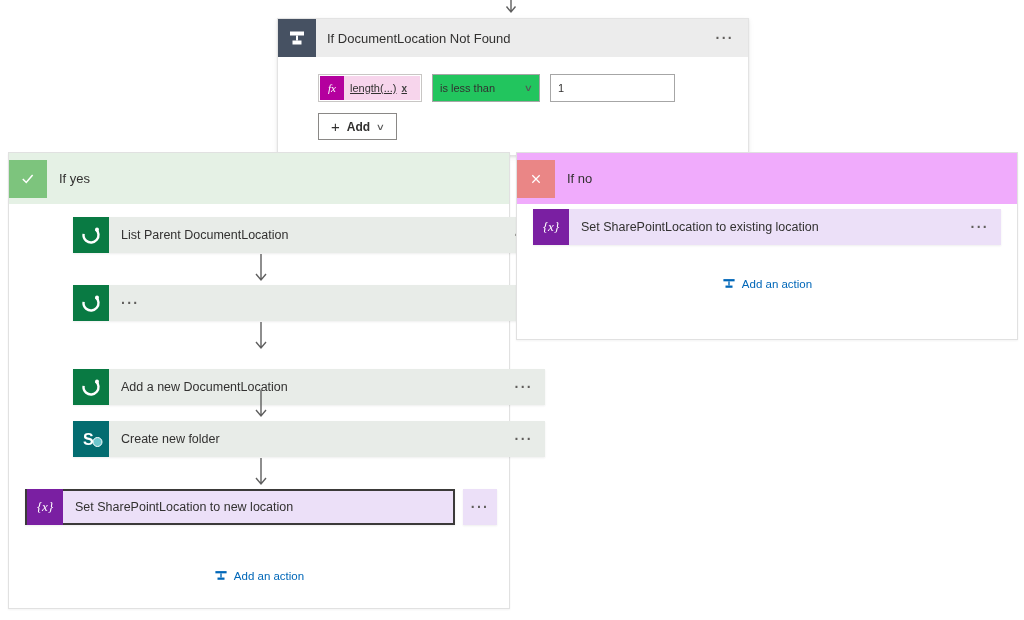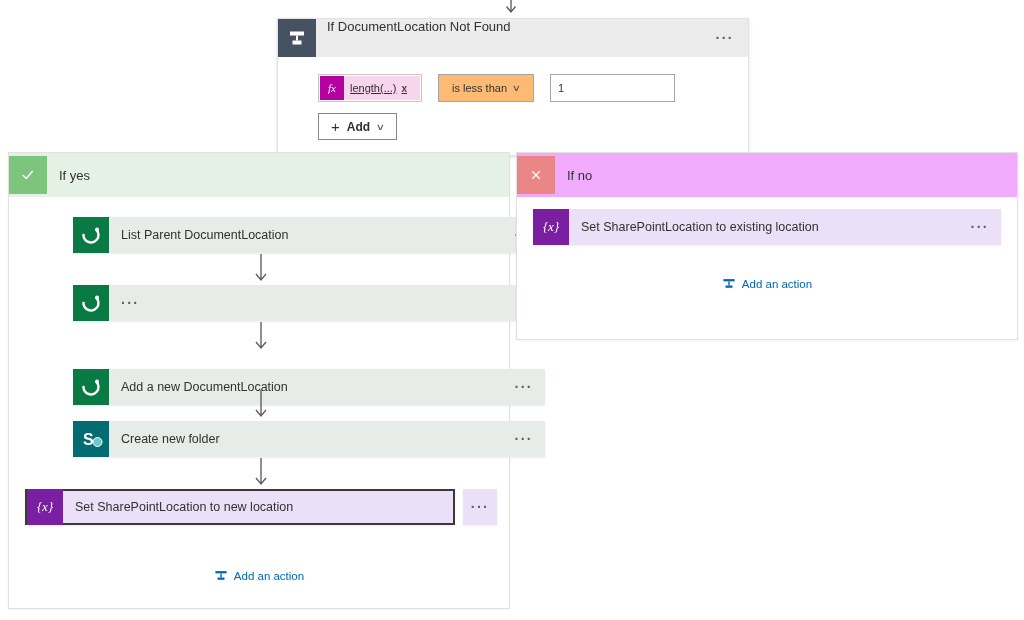--- a/index.html
+++ b/index.html
@@ -14,51 +14,51 @@
   
   .arrow svg{display:block;}
 
   
   .condition-card{
     left:277px;top:18px;width:470px;background:#fff;
     border:1px solid #e3e3e3;
     box-shadow:0 1px 2px rgba(0,0,0,.08), 0 2px 6px rgba(0,0,0,.06);
   }
   .cond-header{
-    display:flex;height:38px;background:#ececec;cursor:pointer;
+    display:flex;align-items:center;height:38px;background:#ececec;cursor:pointer;
   }
   .cond-icon{
     width:38px;height:38px;background:#465162;flex:0 0 38px;
     display:flex;align-items:center;justify-content:center;
   }
   .cond-title{font-size:13px;color:#323130;padding-left:11px;flex:1;}
   .more-btn{
     border:none;background:transparent;color:#605e5c;font-size:14px;font-weight:bold;
     letter-spacing:1.5px;padding:0 14px;cursor:pointer;line-height:38px;
   }
   .cond-body{padding:17px 0 15px 40px;background:#fff;}
-  .cond-row{display:flex;align-items:center;gap:16px;}
+  .cond-row{display:flex;align-items:center;gap:10px;}
   .token-field{
     display:flex;align-items:center;height:28px;border:1px solid #c8c6c4;
     background:#fff;padding:1px;box-sizing:border-box;width:104px;
   }
   .fx-chip{
     width:24px;height:24px;background:#b4009e;color:#fff;flex:0 0 24px;
     display:flex;align-items:center;justify-content:center;
     font-style:italic;font-size:11px;font-family:"Liberation Serif","DejaVu Serif",serif;
   }
   .token-pill{
     background:#f7d5ec;height:24px;display:flex;align-items:center;
     padding:0 6px;gap:5px;font-size:11px;color:#323130;flex:1;text-decoration:underline;
   }
   .token-x{cursor:pointer;color:#444;font-size:10px;font-weight:bold;}
   .op-select{
-    width:96px;height:28px;border:1px solid #a6a6a6;background:#fdba74;box-sizing:border-box;
+    width:108px;height:28px;border:1px solid #a6a6a6;background:#22c55e;box-sizing:border-box;
     display:flex;align-items:center;justify-content:space-between;
-    padding:0 13px;font-size:11px;color:#323130;cursor:pointer;
+    padding:0 7px;font-size:11px;color:#323130;cursor:pointer;
   }
   .chev{font-size:9px;color:#555;transform:scaleX(1.4);}
   .val-input{
     width:125px;height:28px;border:1px solid #a6a6a6;box-sizing:border-box;
     font-size:11px;padding:0 7px;color:#323130;outline:none;
     font-family:"Liberation Sans","DejaVu Sans",sans-serif;
   }
   .add-btn{
     margin-top:11px;height:27px;border:1px solid #8a8886;background:#fff;
     display:inline-flex;align-items:center;gap:7px;padding:0 12px;cursor:pointer;
@@ -67,21 +67,21 @@
   .add-btn .plus{font-size:15px;font-weight:400;}
   .add-btn .lbl{font-weight:bold;font-size:12px;}
 
   
   .branch{
     background:#fff;border:1px solid #e1e1e1;
     box-shadow:0 1px 2px rgba(0,0,0,.05);
   }
   .branch-yes{left:8px;top:152px;width:500px;height:455px;}
   .branch-no{left:516px;top:152px;width:500px;height:186px;}
-  .branch-header{display:flex;align-items:center;height:44px;}
+  .branch-header{display:flex;align-items:center;height:51px;}
   .branch-yes .branch-header{background:#e5f1e5;}
   .branch-no  .branch-header{background:#f0abfc;}
   .branch-badge{
     width:38px;height:38px;flex:0 0 38px;
     display:flex;align-items:center;justify-content:center;
   }
   .badge-yes{background:#7dc47d;}
   .badge-no{background:#ea8686;}
   .branch-label{font-size:13px;color:#323130;padding-left:12px;}
 

